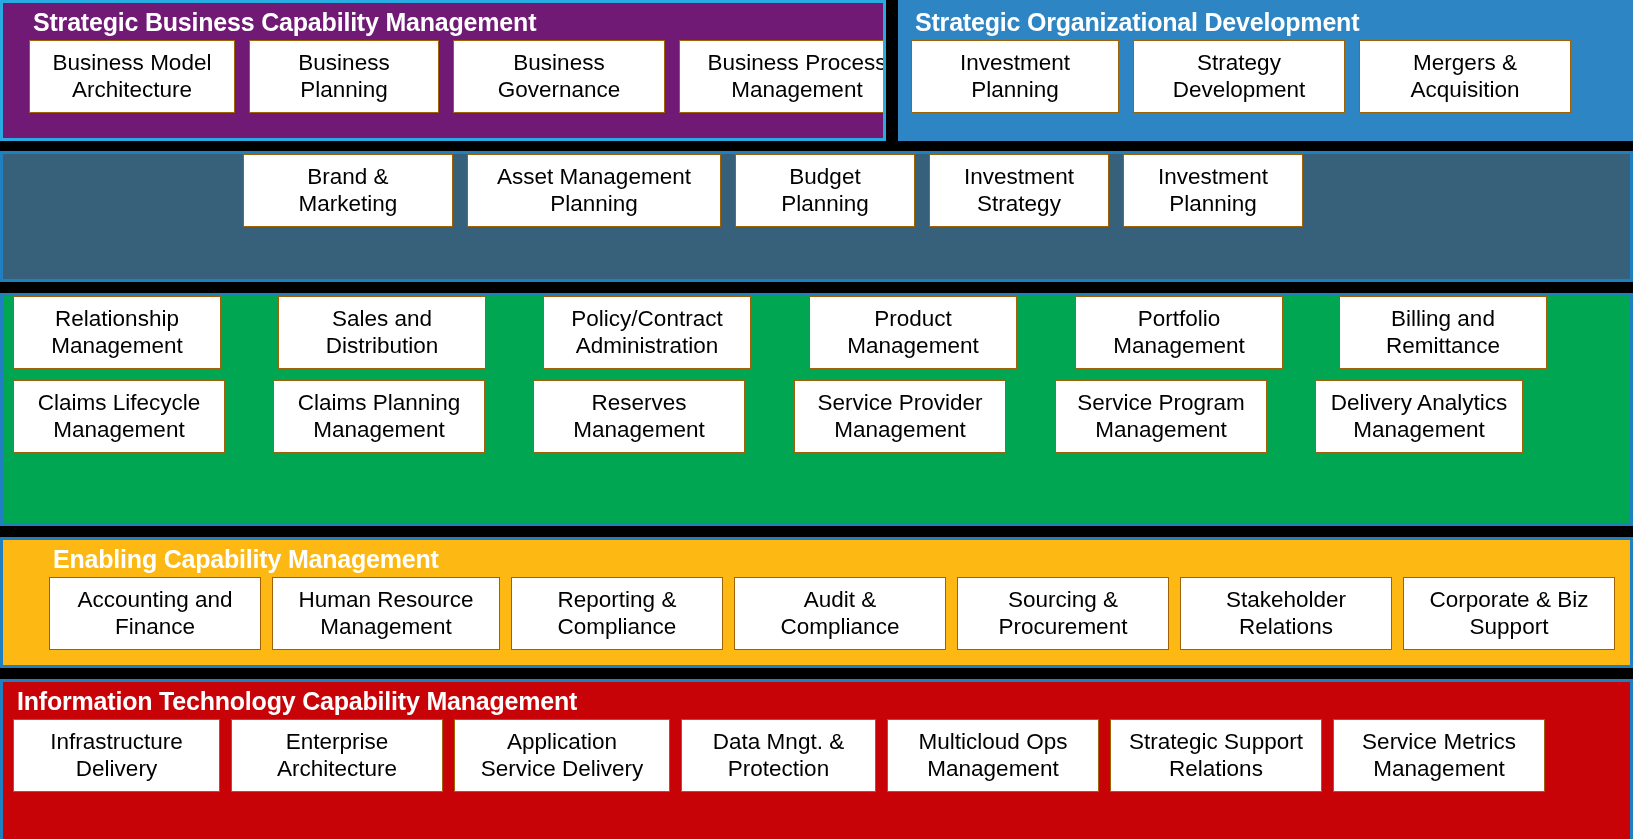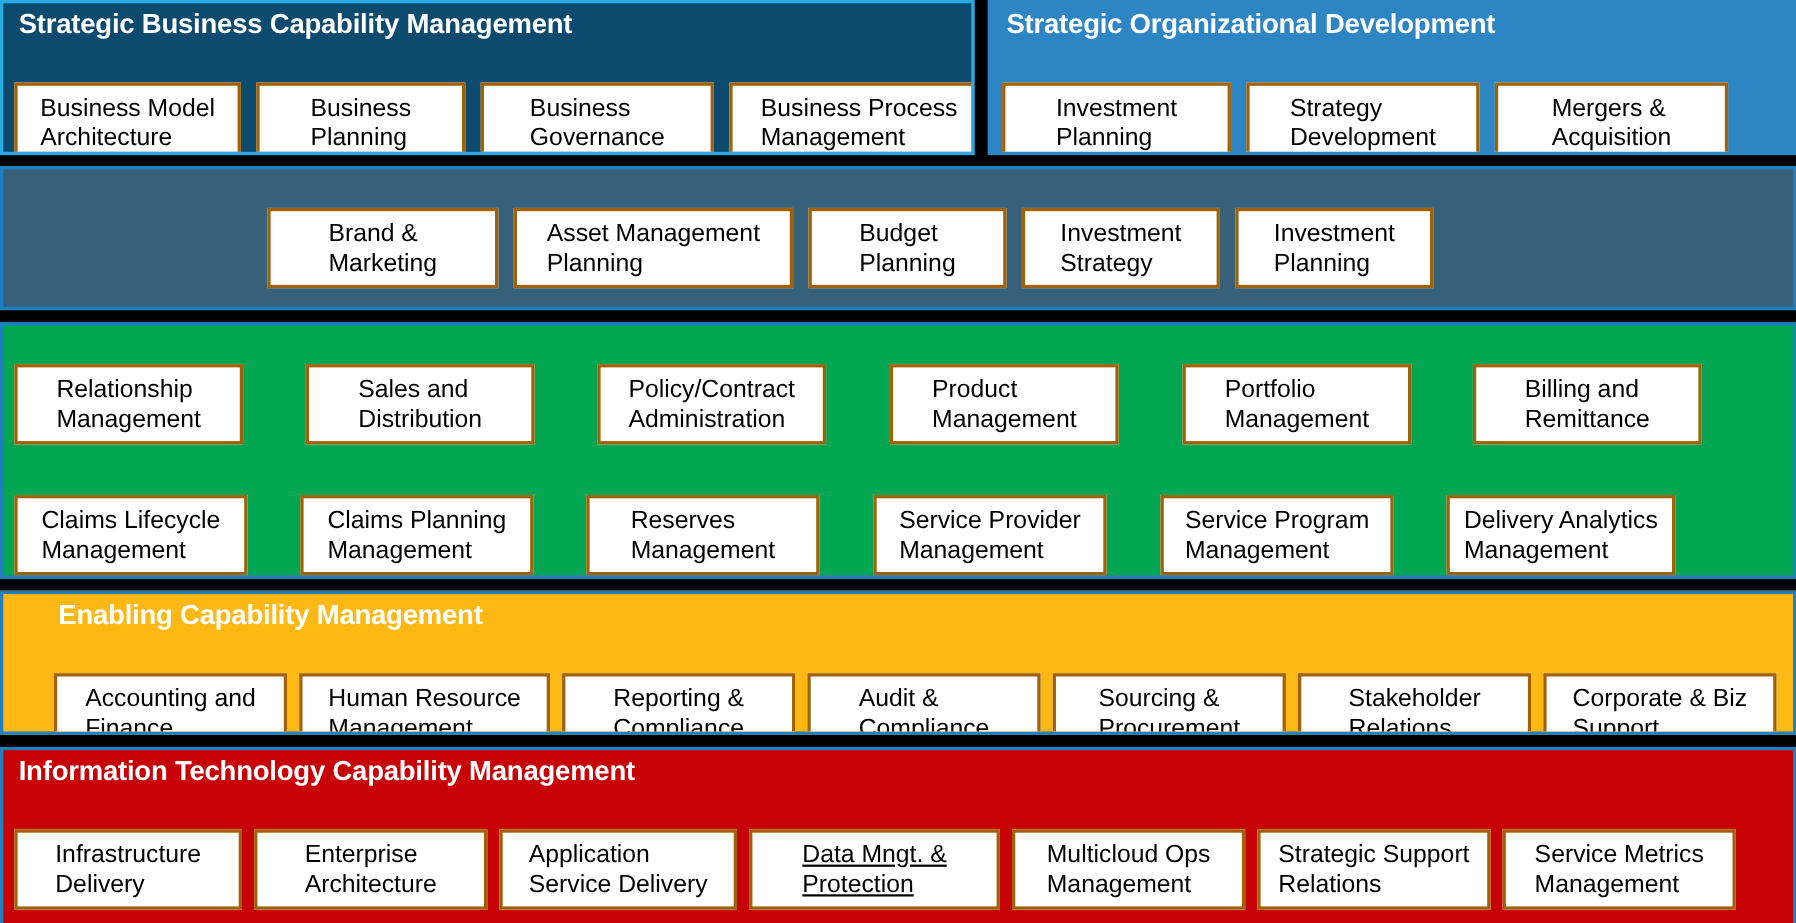--- a/index.html
+++ b/index.html
@@ -42,45 +42,46 @@
 
   .box-row {
     display: flex;
     align-items: stretch;
     padding: 0 10px;
     gap: 14px;
   }
 
   .cap-box {
     background: #ffffff;
-    border: 3px solid #a16207;
+    border: 1px solid #a16207;
     color: #000000;
     display: flex;
     align-items: center;
     justify-content: center;
+    text-align: center;
     font-size: 22.5px;
     line-height: 1.18;
     padding: 4px 6px;
     white-space: pre-line;
     flex: 0 0 auto;
-    margin-top: 35px;
   }
 
   
   .row-top {
     display: flex;
     height: 141px;
     gap: 12px;
     flex: 0 0 auto;
   }
 
   #band-sbcm {
     width: 886px;
-    background: #0c4a6e;
+    background: #701a75;
     border-color: #29abe2;
+    padding-left: 16px;
   }
   #band-sbcm .box-row { gap: 14px; padding: 0 10px 10px 10px; }
   #band-sbcm .cap-box { height: 73px; }
 
   #band-sod {
     width: 735px;
     background: #2d85c4;
     border-color: #2d85c4;
   }
   #band-sod .box-row { gap: 14px; padding: 0 10px 10px 10px; }
@@ -231,21 +232,21 @@
 
   <div class="band" id="band-itcm">
     <div class="band-title">Information Technology Capability Management</div>
     <div class="box-row" id="row-itcm">
         <div class="cap-box" style="width: 207px;">Infrastructure
 Delivery</div>
         <div class="cap-box" style="width: 212px;">Enterprise
 Architecture</div>
         <div class="cap-box" style="width: 216px;">Application
 Service Delivery</div>
-        <div class="cap-box" style="width: 228px; text-decoration: underline;">Data Mngt. &amp;
+        <div class="cap-box" style="width: 195px;">Data Mngt. &amp;
 Protection</div>
         <div class="cap-box" style="width: 212px;">Multicloud Ops
 Management</div>
         <div class="cap-box" style="width: 212px;">Strategic Support
 Relations</div>
         <div class="cap-box" style="width: 212px;">Service Metrics
 Management</div>
       </div>
   </div>
 

